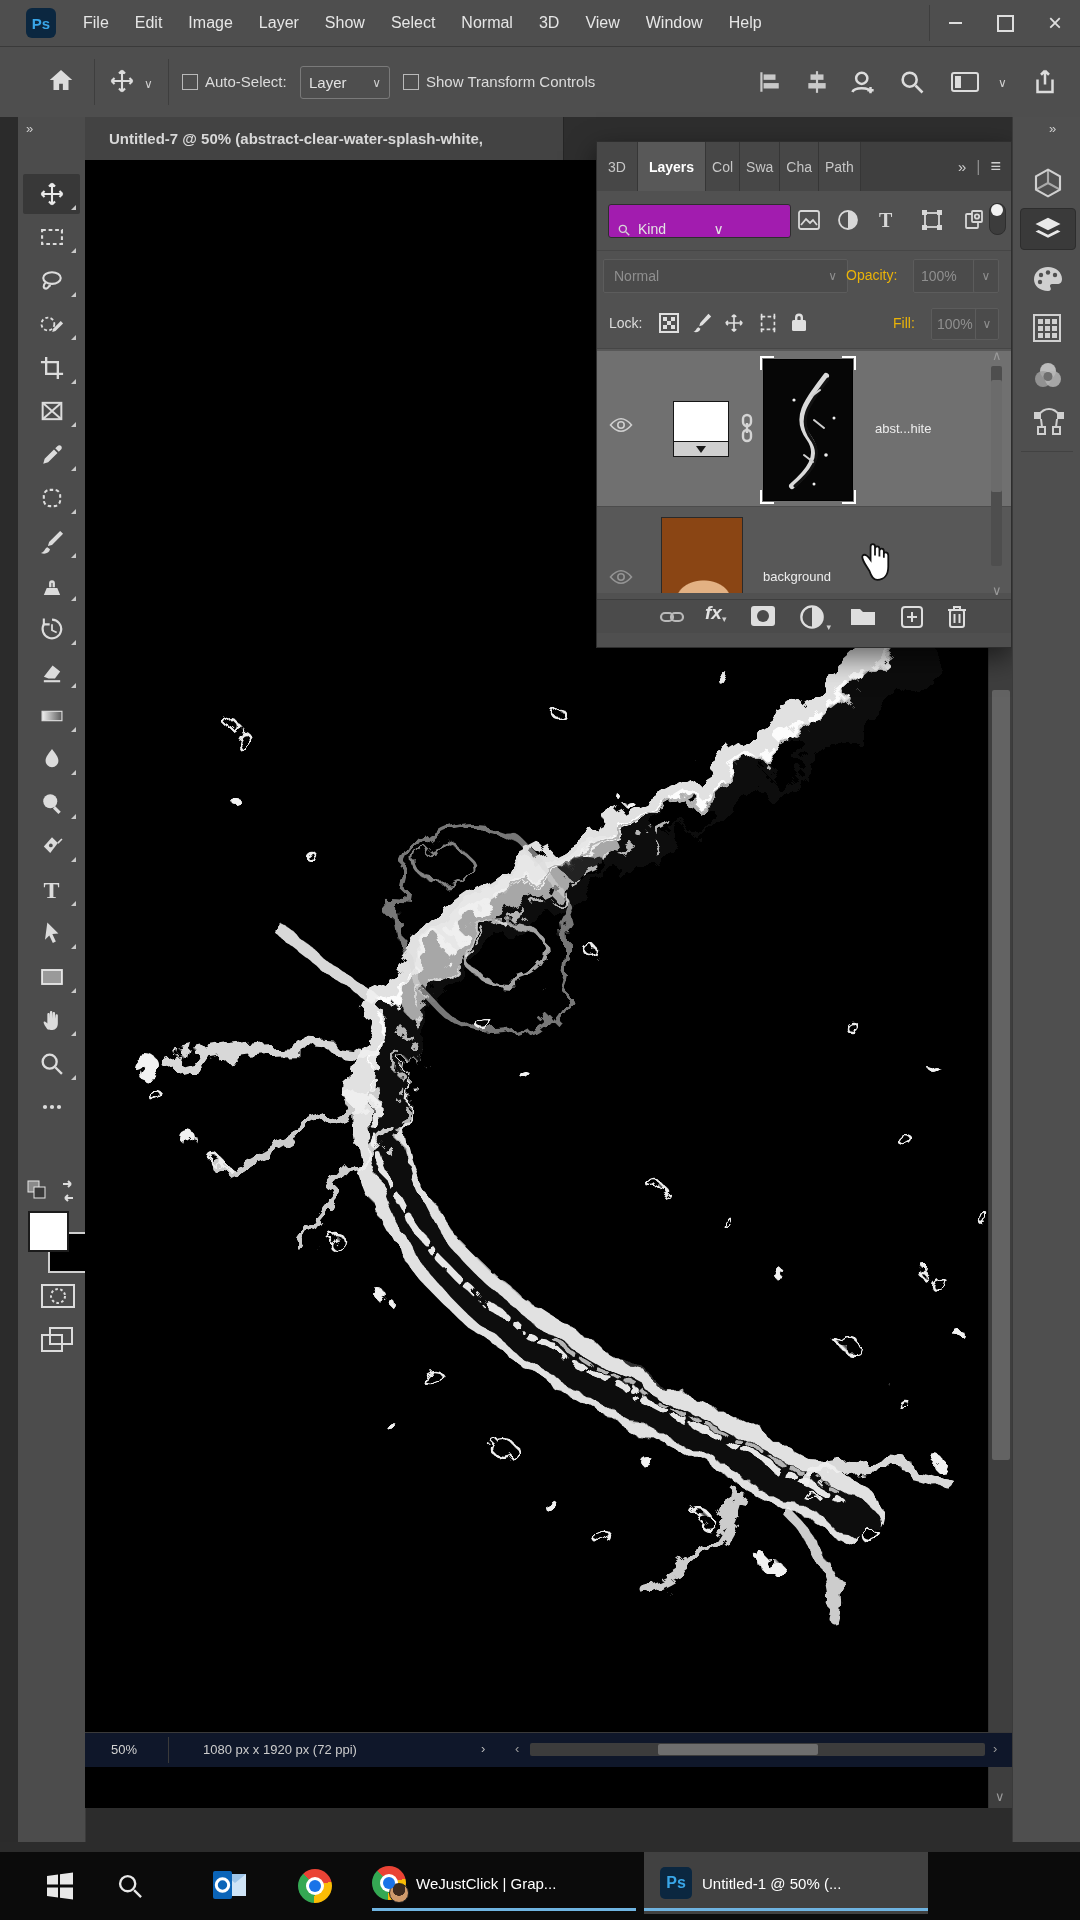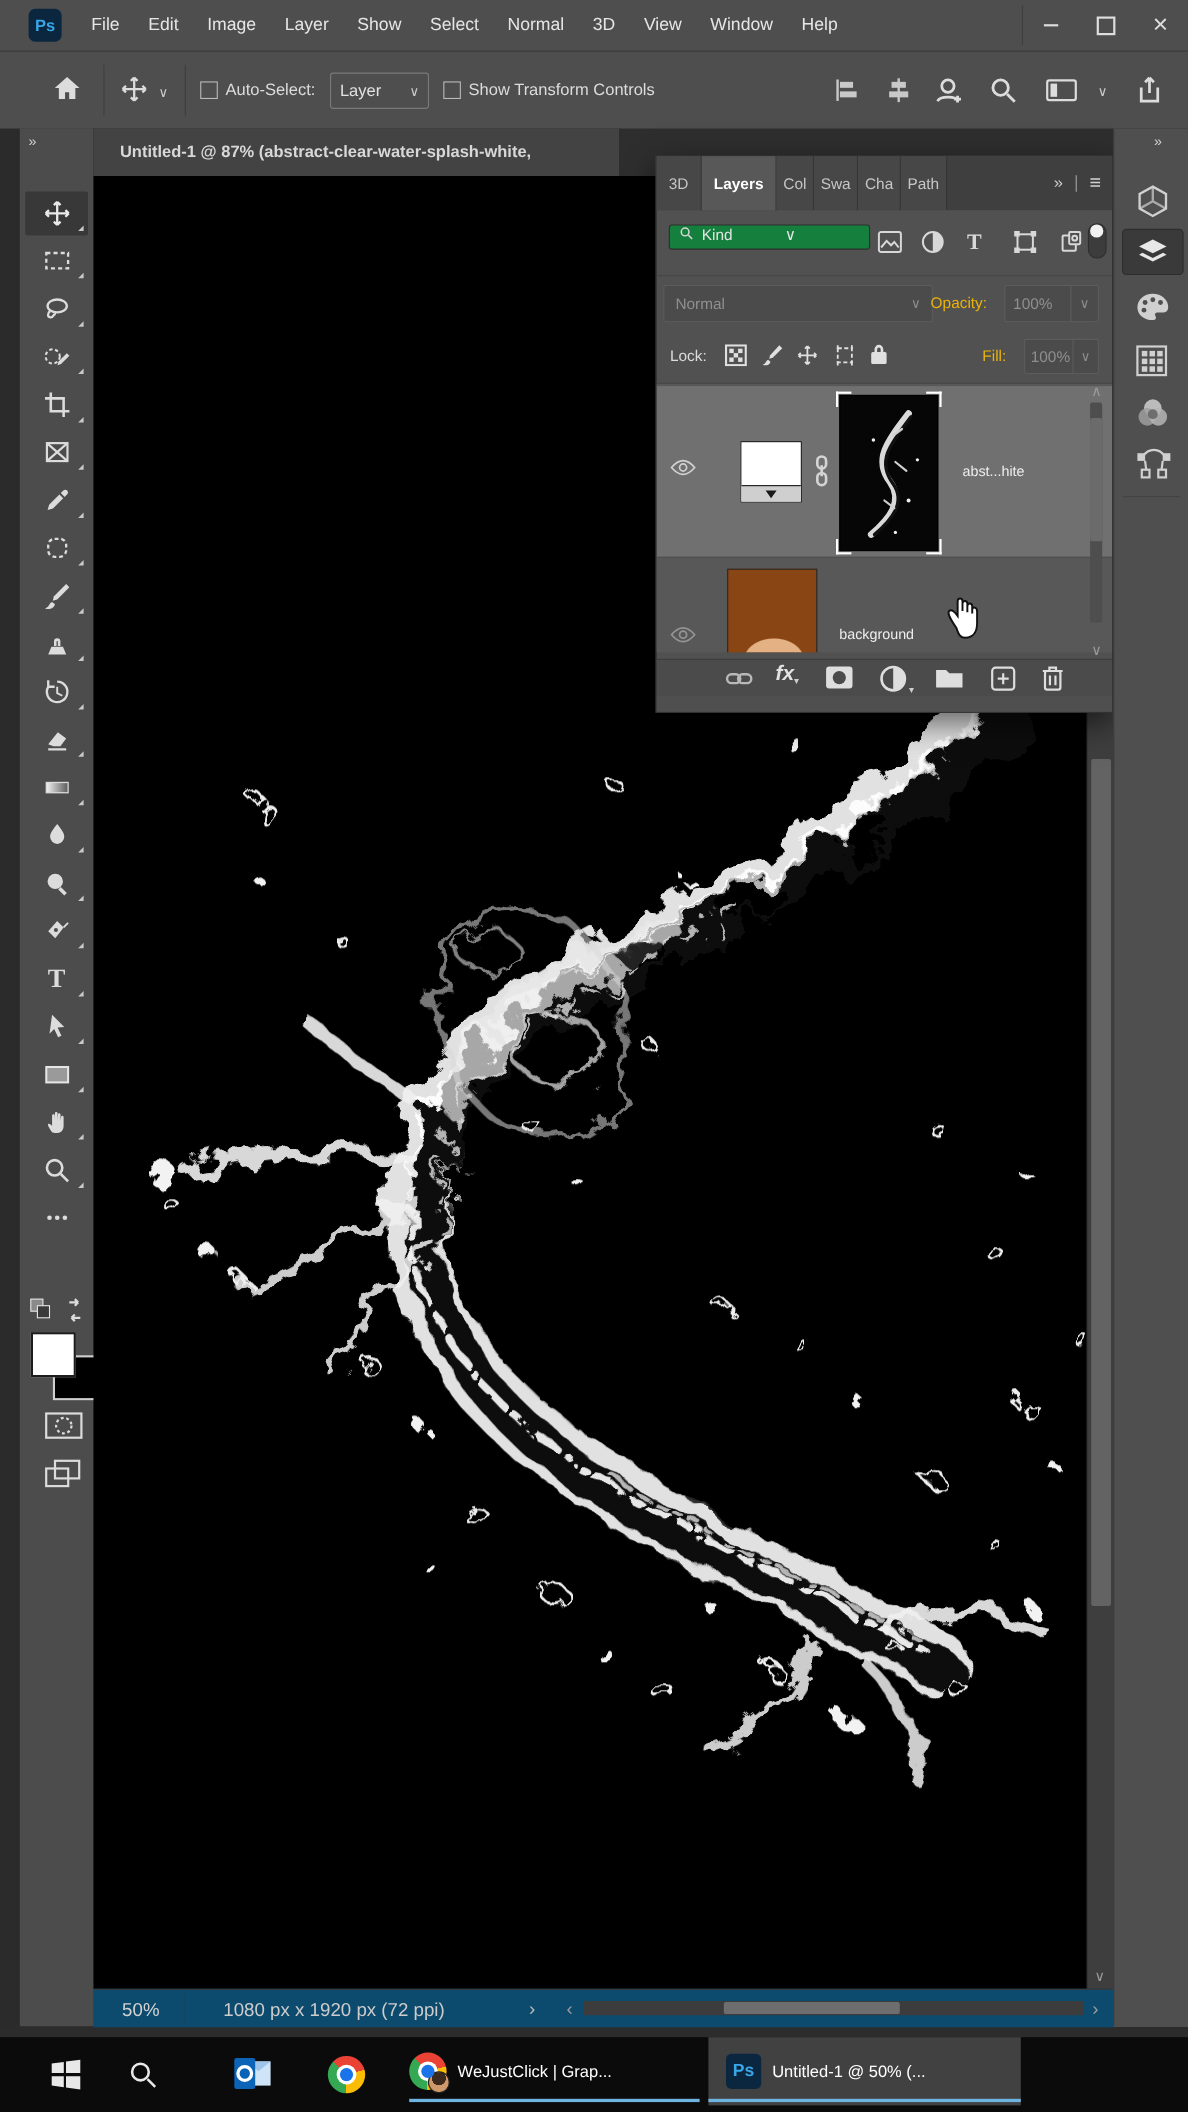--- a/index.html
+++ b/index.html
@@ -50,22 +50,22 @@
   #layers-panel{position:absolute;left:596px;top:141px;width:416px;height:507px;background:#515151;
                 border:1px solid #2e2e2e;box-shadow:0 10px 26px rgba(0,0,0,.55);box-sizing:border-box}
   #ptabs{position:absolute;left:0;top:0;width:100%;height:49px;background:#3f3f3f;display:flex;align-items:stretch}
   .ptab{display:flex;align-items:center;padding:0 11px;font-size:14px;color:#c6c6c6;background:#474747;
         border-right:1px solid #363636}
   .ptab.small{max-width:36px;overflow:hidden;padding:0 6px}
   .ptab.active{background:#585858;color:#fff;font-weight:bold}
   #ptab-extra{margin-left:auto;display:flex;align-items:center;gap:10px;padding-right:10px;color:#cfcfcf}
   .prow{position:absolute;left:0;width:100%;box-sizing:border-box}
   #filter-row{top:49px;height:60px;border-bottom:1px solid #464646}
-  #kind-box{position:absolute;left:11px;top:13px;width:183px;height:23px;background:#15803d;border:1px solid #2e2e2e;
-            border-radius:3px;display:flex;align-items:flex-start;padding:0 8px;box-sizing:border-box;gap:7px}
+  #kind-box{position:absolute;left:11px;top:13px;width:183px;height:34px;background:#a21caf;border:1px solid #2e2e2e;
+            border-radius:3px;display:flex;align-items:flex-end;padding:0 8px;box-sizing:border-box;gap:7px}
   #kind-box span{font-size:14px;color:#e3e3e3;flex:1}
   .f-icon{position:absolute;top:18px}
   #pill{position:absolute;left:392px;top:12px;width:15px;height:30px;border-radius:8px;background:#3c3c3c;
         border:1px solid #2e2e2e}
   #pill:after{content:"";position:absolute;left:1px;top:0px;width:12px;height:12px;border-radius:50%;background:#f2f2f2}
   #blend-row{top:109px;height:48px}
   .disabled-box{background:#4b4b4b;border:1px solid #5c5c5c;color:#8f8f8f;border-radius:2px;
                 display:flex;align-items:center;justify-content:space-between;font-size:14px}
   .dim-label{color:#eab308;font-size:14px}
   #lock-row{top:157px;height:50px;border-bottom:1px solid #464646}
@@ -91,22 +91,22 @@
   #pbottom{top:491px;height:14px;background:#4f4f4f}
   #pscroll{position:absolute;left:392px;top:210px;width:15px;height:240px}
   #pscroll .track{position:absolute;left:2px;top:14px;width:11px;height:200px;background:#4e4e4e;border-radius:2px}
   #pscroll .thumb{position:absolute;left:2px;top:28px;width:11px;height:112px;background:#6b6b6b;border-radius:2px}
   
   #right-dock{position:absolute;left:1012px;top:117px;width:68px;height:1725px;background:#4f4f4f;border-left:1px solid #3a3a3a}
   .dock-icon{position:absolute;left:19px}
   #dock-tile{position:absolute;left:7px;top:91px;width:54px;height:40px;background:#3a3a3a;border:1px solid #2d2d2d;
              border-radius:4px;display:flex;align-items:center;justify-content:center}
   
-  #statusbar{position:absolute;left:85px;top:1808px;width:927px;height:34px;background:#0c4a6e;
-             border-top:1px solid #3a3a3a;font-size:17px;color:#d2d2d2}
+  #statusbar{position:absolute;left:85px;top:1732px;width:927px;height:34px;background:#0f172a;
+             border-top:1px solid #3a3a3a;font-size:13px;color:#d2d2d2}
   #hscroll{position:absolute;left:445px;top:10px;width:455px;height:13px;background:#3c3c3c;border-radius:2px}
   #hthumb{position:absolute;left:128px;top:1px;width:160px;height:11px;background:#6e6e6e;border-radius:2px}
   
   #taskbar{position:absolute;left:0;top:1852px;width:1080px;height:68px;background:#0b0b0b}
   .tb-btn{position:absolute;top:0;height:62px;display:flex;align-items:center;gap:10px;color:#fff;font-size:15px}
   .tb-underline{position:absolute;bottom:3px;height:3px;background:#6fb3e0}
   .chrome-ball{width:34px;height:34px;border-radius:50%;position:relative;
                background:conic-gradient(from -45deg,#ea4335 0 120deg,#fbbc05 0 228deg,#34a853 0 360deg)}
   .chrome-ball:before{content:"";position:absolute;left:8px;top:8px;width:18px;height:18px;border-radius:50%;background:#fff}
   .chrome-ball:after{content:"";position:absolute;left:11px;top:11px;width:12px;height:12px;border-radius:50%;background:#1a73e8}
@@ -370,21 +370,21 @@
     <div class="abs" style="left:22px;top:1208px">
         <svg width="34" height="30" viewBox="0 0 34 30" stroke="#dcdcdc" stroke-width="2" fill="none">
           <rect x="2" y="10" width="20" height="16"></rect>
           <rect x="10" y="3" width="22" height="16"></rect>
         </svg>
       </div>
   </div>
 
   <div id="tabstrip">
     <div id="doc-tab">
-        <span>Untitled-1 @ 87% (abstract-clear-water-splash-white,</span>
+        <span>Untitled-7 @ 50% (abstract-clear-water-splash-white,</span>
       </div>
   </div>
 
   <div id="canvas">
     <svg width="903" height="1648" viewBox="0 0 903 1648">
       <defs>
         <filter id="watery" x="-25%" y="-25%" width="150%" height="150%">
           <feTurbulence type="fractalNoise" baseFrequency="0.028" numOctaves="4" seed="7" result="n"></feTurbulence>
           <feDisplacementMap in="SourceGraphic" in2="n" scale="42"></feDisplacementMap>
         </filter>

